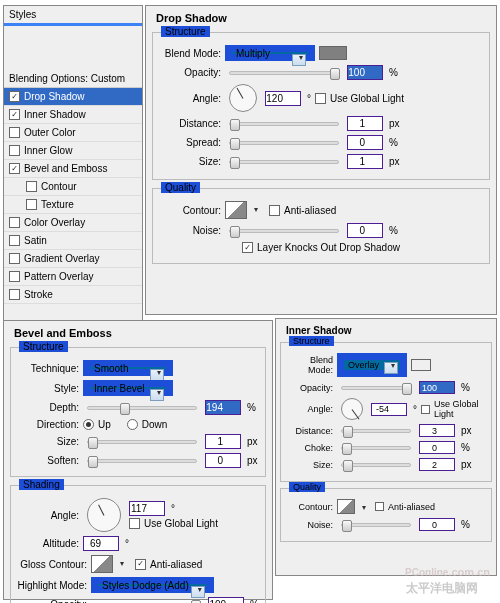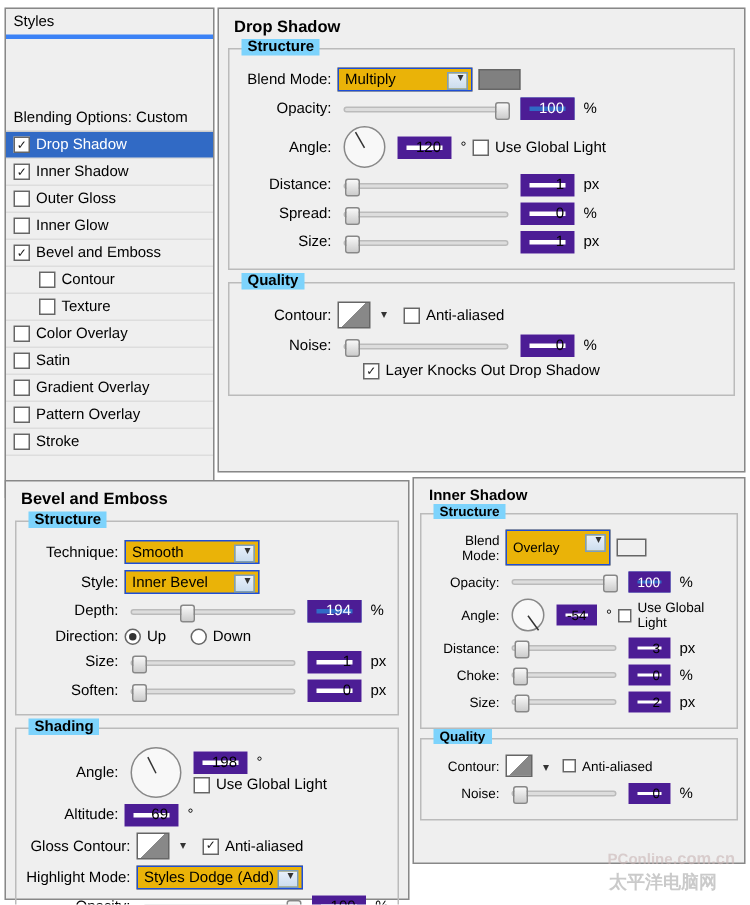--- a/index.html
+++ b/index.html
@@ -7,33 +7,33 @@
 .panel { position: absolute; background: #efefef; border: 1px solid #888; }
 .styles-panel { left: 3px; top: 5px; width: 140px; height: 327px; }
 .styles-header { background: #efefef; border-bottom: 3px solid #3b82f6; padding: 3px 5px; font-size: 10px; }
 .subheader { padding: 3px 5px; border-bottom: 1px solid #ccc; font-size: 10px; margin-top: 44px; }
 .style-item { display: flex; align-items: center; padding: 3px 5px; gap: 4px; border-bottom: 1px solid #ddd; cursor: pointer; }
 .style-item.selected { background: #316ac5; color: #fff; }
 .style-item.indent { padding-left: 22px; }
 .cb { width: 11px; height: 11px; border: 1px solid #666; background: #fff; display: inline-flex; align-items: center; justify-content: center; font-size: 8px; line-height: 1; flex-shrink: 0; color: #222; }
 .cb.checked::before { content: "✓"; }
 .fieldset { position: relative; border: 1px solid #bbb; margin: 8px 6px; padding: 8px 6px 6px 6px; }
-.fieldset-title { position: absolute; top: -7px; left: 8px; background: #7dd3fc; padding: 0 4px; font-weight: bold; font-size: 10px; }
+.fieldset-title { position: absolute; top: -7px; left: 8px; background: #1d4ed8; padding: 0 4px; font-weight: normal; font-size: 10px; }
 .panel-title { font-weight: bold; font-size: 11px; padding: 6px 10px 0 10px; }
 .row { display: flex; align-items: center; margin: 4px 0; gap: 4px; }
 .lbl { width: 62px; text-align: right; font-size: 10px; flex-shrink: 0; }
 .lbl-sm { width: 48px; text-align: right; font-size: 9px; flex-shrink: 0; }
-.sel { border: 1px solid #1d4ed8; background: #eab308; padding: 1px 18px 1px 4px; font-size: 10px; position: relative; min-width: 90px; height: 16px; display: inline-flex; align-items: center; }
+.sel { border: 7px solid #1d4ed8; background: #0369a1; padding: 1px 18px 1px 4px; font-size: 10px; position: relative; min-width: 90px; height: 16px; display: inline-flex; align-items: center; }
 .sel::after { content: ""; position: absolute; right: 2px; top: 2px; width: 12px; height: 10px; background: linear-gradient(#e8f0fb,#cde); border: 1px solid #7b9ebd; }
 .sel::before { content: "▾"; position: absolute; right: 5px; top: 1px; font-size: 8px; z-index: 1; color: #333; }
 .slider { flex: 1; height: 4px; background: #ddd; position: relative; border-radius: 2px; margin: 0 4px; border: 1px solid #bbb; max-width: 110px; }
 .slider::after { content: ""; position: absolute; top: -4px; width: 8px; height: 10px; background: linear-gradient(#f8f8f8,#ccc); border: 1px solid #888; border-radius: 2px; }
 .slider.p0::after { left: 0; } .slider.p100::after { left: calc(100% - 8px); }
 .slider.p33::after { left: 30%; } .slider.p2::after { left: 2%; }
-.num { border: 6px solid #4c1d95; background: #fff; width: 36px; height: 15px; padding: 1px 1px; text-align: right; font-size: 10px; display: inline-flex; align-items: center; justify-content: flex-end; }
+.num { border: 1px solid #4c1d95; background: #fff; width: 36px; height: 15px; padding: 1px 17px; text-align: right; font-size: 10px; display: inline-flex; align-items: center; justify-content: flex-end; }
 .num.hl { background: #316ac5; color: #fff; }
 .unit { font-size: 10px; margin-left: 2px; }
 .angle-dial { width: 28px; height: 28px; border: 1px solid #888; border-radius: 50%; background: #f8f8f8; position: relative; margin: 0 4px; flex-shrink: 0; }
 .angle-dial::after { content: ""; position: absolute; width: 12px; height: 1px; background: #333; top: 50%; left: 50%; transform-origin: left; }
 .angle-dial.a120::after { transform: rotate(-120deg); }
 .angle-dial.a117::after { transform: rotate(-117deg); }
 .angle-dial.an54::after { transform: rotate(54deg); }
 .color-sw { width: 28px; height: 14px; border: 1px solid #666; flex-shrink: 0; }
 .contour-sw { width: 22px; height: 18px; border: 1px solid #666; background: linear-gradient(135deg,#fff 49%,#888 50%); display: inline-block; flex-shrink: 0; position: relative; }
 .contour-sw::after { content: "▾"; position: absolute; right: -12px; top: 3px; font-size: 8px; color: #333; }
@@ -54,21 +54,21 @@
       <div class="style-item selected">
         <span class="cb checked"></span>
         <span>Drop Shadow</span>
       </div>
       <div class="style-item">
         <span class="cb checked"></span>
         <span>Inner Shadow</span>
       </div>
       <div class="style-item">
         <span class="cb"></span>
-        <span>Outer Gloss</span>
+        <span>Outer Color</span>
       </div>
       <div class="style-item">
         <span class="cb"></span>
         <span>Inner Glow</span>
       </div>
       <div class="style-item">
         <span class="cb checked"></span>
         <span>Bevel and Emboss</span>
       </div>
       <div class="style-item indent">
@@ -205,21 +205,21 @@
         <span class="unit">px</span>
       </div>
   </div>
   <div class="fieldset" style="padding-bottom:4px">
     <div class="fieldset-title">Shading</div>
     <div class="row">
         <span class="lbl">Angle:</span>
         <span class="angle-dial a117" style="width:34px;height:34px"></span>
         <div>
           <div class="row" style="margin:0">
-            <span class="num">198</span>
+            <span class="num">117</span>
             <span class="unit">°</span>
           </div>
           <div class="row" style="margin:2px 0 0 0">
             <span class="cb"></span>
             <span>Use Global Light</span>
           </div>
         </div>
       </div>
     <div class="row">
         <span class="lbl">Altitude:</span>

